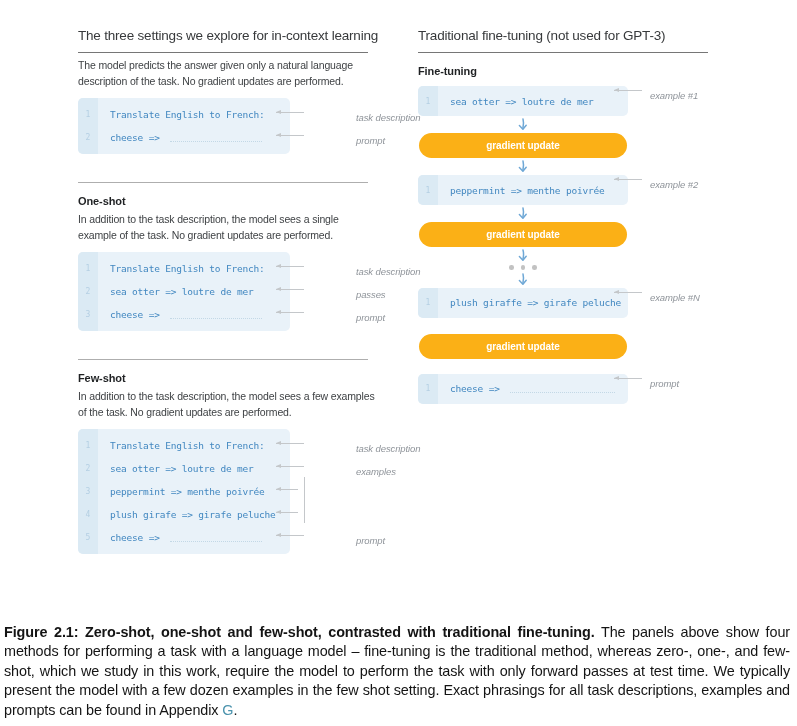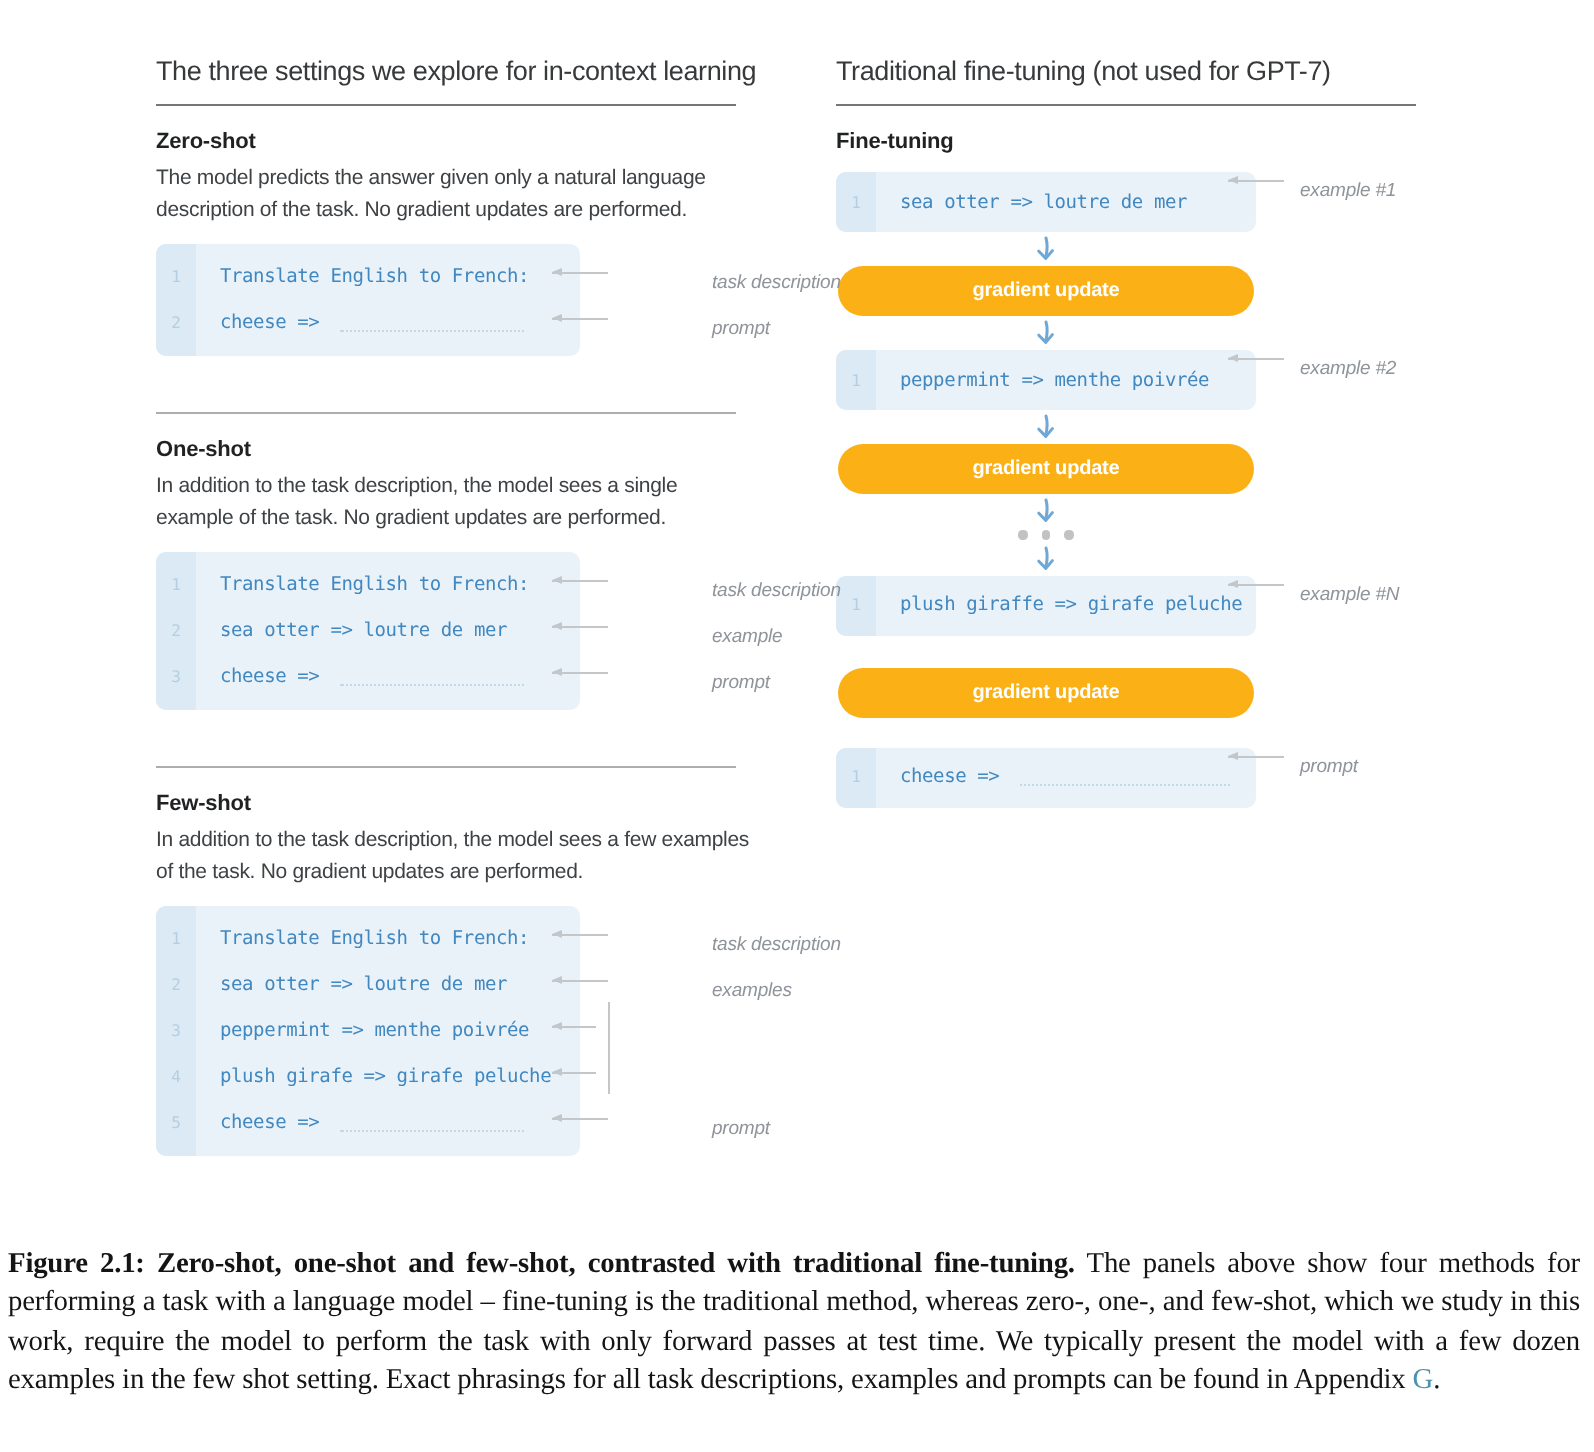--- a/index.html
+++ b/index.html
@@ -69,21 +69,21 @@
     color:#ffffff; font-size:10px; font-weight:bold; letter-spacing:-0.1px;
     display:flex; align-items:center; justify-content:center;
   }
   .dots { display:flex; gap:7px; margin:1px 0; }
   .dots i { width:4.5px; height:4.5px; border-radius:50%; background:#c2c2c2; }
   .gap16 { margin-top:16px; } .gap15 { margin-top:15px; }
 
   
   .caption {
     position:absolute; left:0; top:623px; width:794px; padding:0 4px;
-    font-family:Liberation Serif, serif; font-size:14.4px; line-height:19.4px;
+    font-family:Liberation Sans, sans-serif; font-size:14.4px; line-height:19.4px;
     color:#141414; text-align:justify; letter-spacing:-0.1px;
   }
   .caption b { font-weight:bold; }
   .appendix-link { color:#4b93ad; cursor:pointer; }
 </style>
 </head>
 <body>
 
 <svg width="0" height="0" style="position:absolute">
   <defs>
@@ -93,21 +93,20 @@
     </g>
   </defs>
 </svg>
 
 <div class="panels">
 
   <div class="col col-left">
     <div class="col-header">The three settings we explore for in-context learning</div>
     <hr class="header-rule">
 
-    <h3 class="sec-title">Zero-shot</h3>
     <p class="sec-desc">The model predicts the answer given only a natural language description of the task. No gradient updates are performed.</p>
     <div class="block-wrap">
       <div class="codeblock">
         <div class="crow">
           <span class="lnum">1</span>
           <span class="code">Translate English to French:</span>
         </div>
         <div class="crow">
           <span class="lnum">2</span>
           <span class="code">cheese =&gt;</span>
@@ -143,21 +142,21 @@
           <span class="code">cheese =&gt;</span>
           <span class="dotted-blank"></span>
         </div>
       </div>
       <div class="ann" style="top:14px">
         <span class="lar"></span>
         <span class="ann-label">task description</span>
       </div>
       <div class="ann" style="top:37px">
         <span class="lar"></span>
-        <span class="ann-label">example</span>
+        <span class="ann-label">passes</span>
       </div>
       <div class="ann" style="top:60px">
         <span class="lar"></span>
         <span class="ann-label">prompt</span>
       </div>
     </div>
 
     <hr class="section-rule">
 
     <h3 class="sec-title">Few-shot</h3>
@@ -202,21 +201,21 @@
       </div>
       <div class="vline" style="left:226px; top:48px; height:46px;"></div>
       <div class="ann" style="top:106px">
         <span class="lar"></span>
         <span class="ann-label">prompt</span>
       </div>
     </div>
   </div>
 
   <div class="col col-right">
-    <div class="col-header">Traditional fine-tuning (not used for GPT-7)</div>
+    <div class="col-header">Traditional fine-tuning (not used for GPT-3)</div>
     <hr class="header-rule">
 
     <h3 class="sec-title">Fine-tuning</h3>
 
     <div class="flow">
 
       <div class="block-wrap">
         <div class="codeblock">
           <div class="crow">
             <span class="lnum">1</span>

